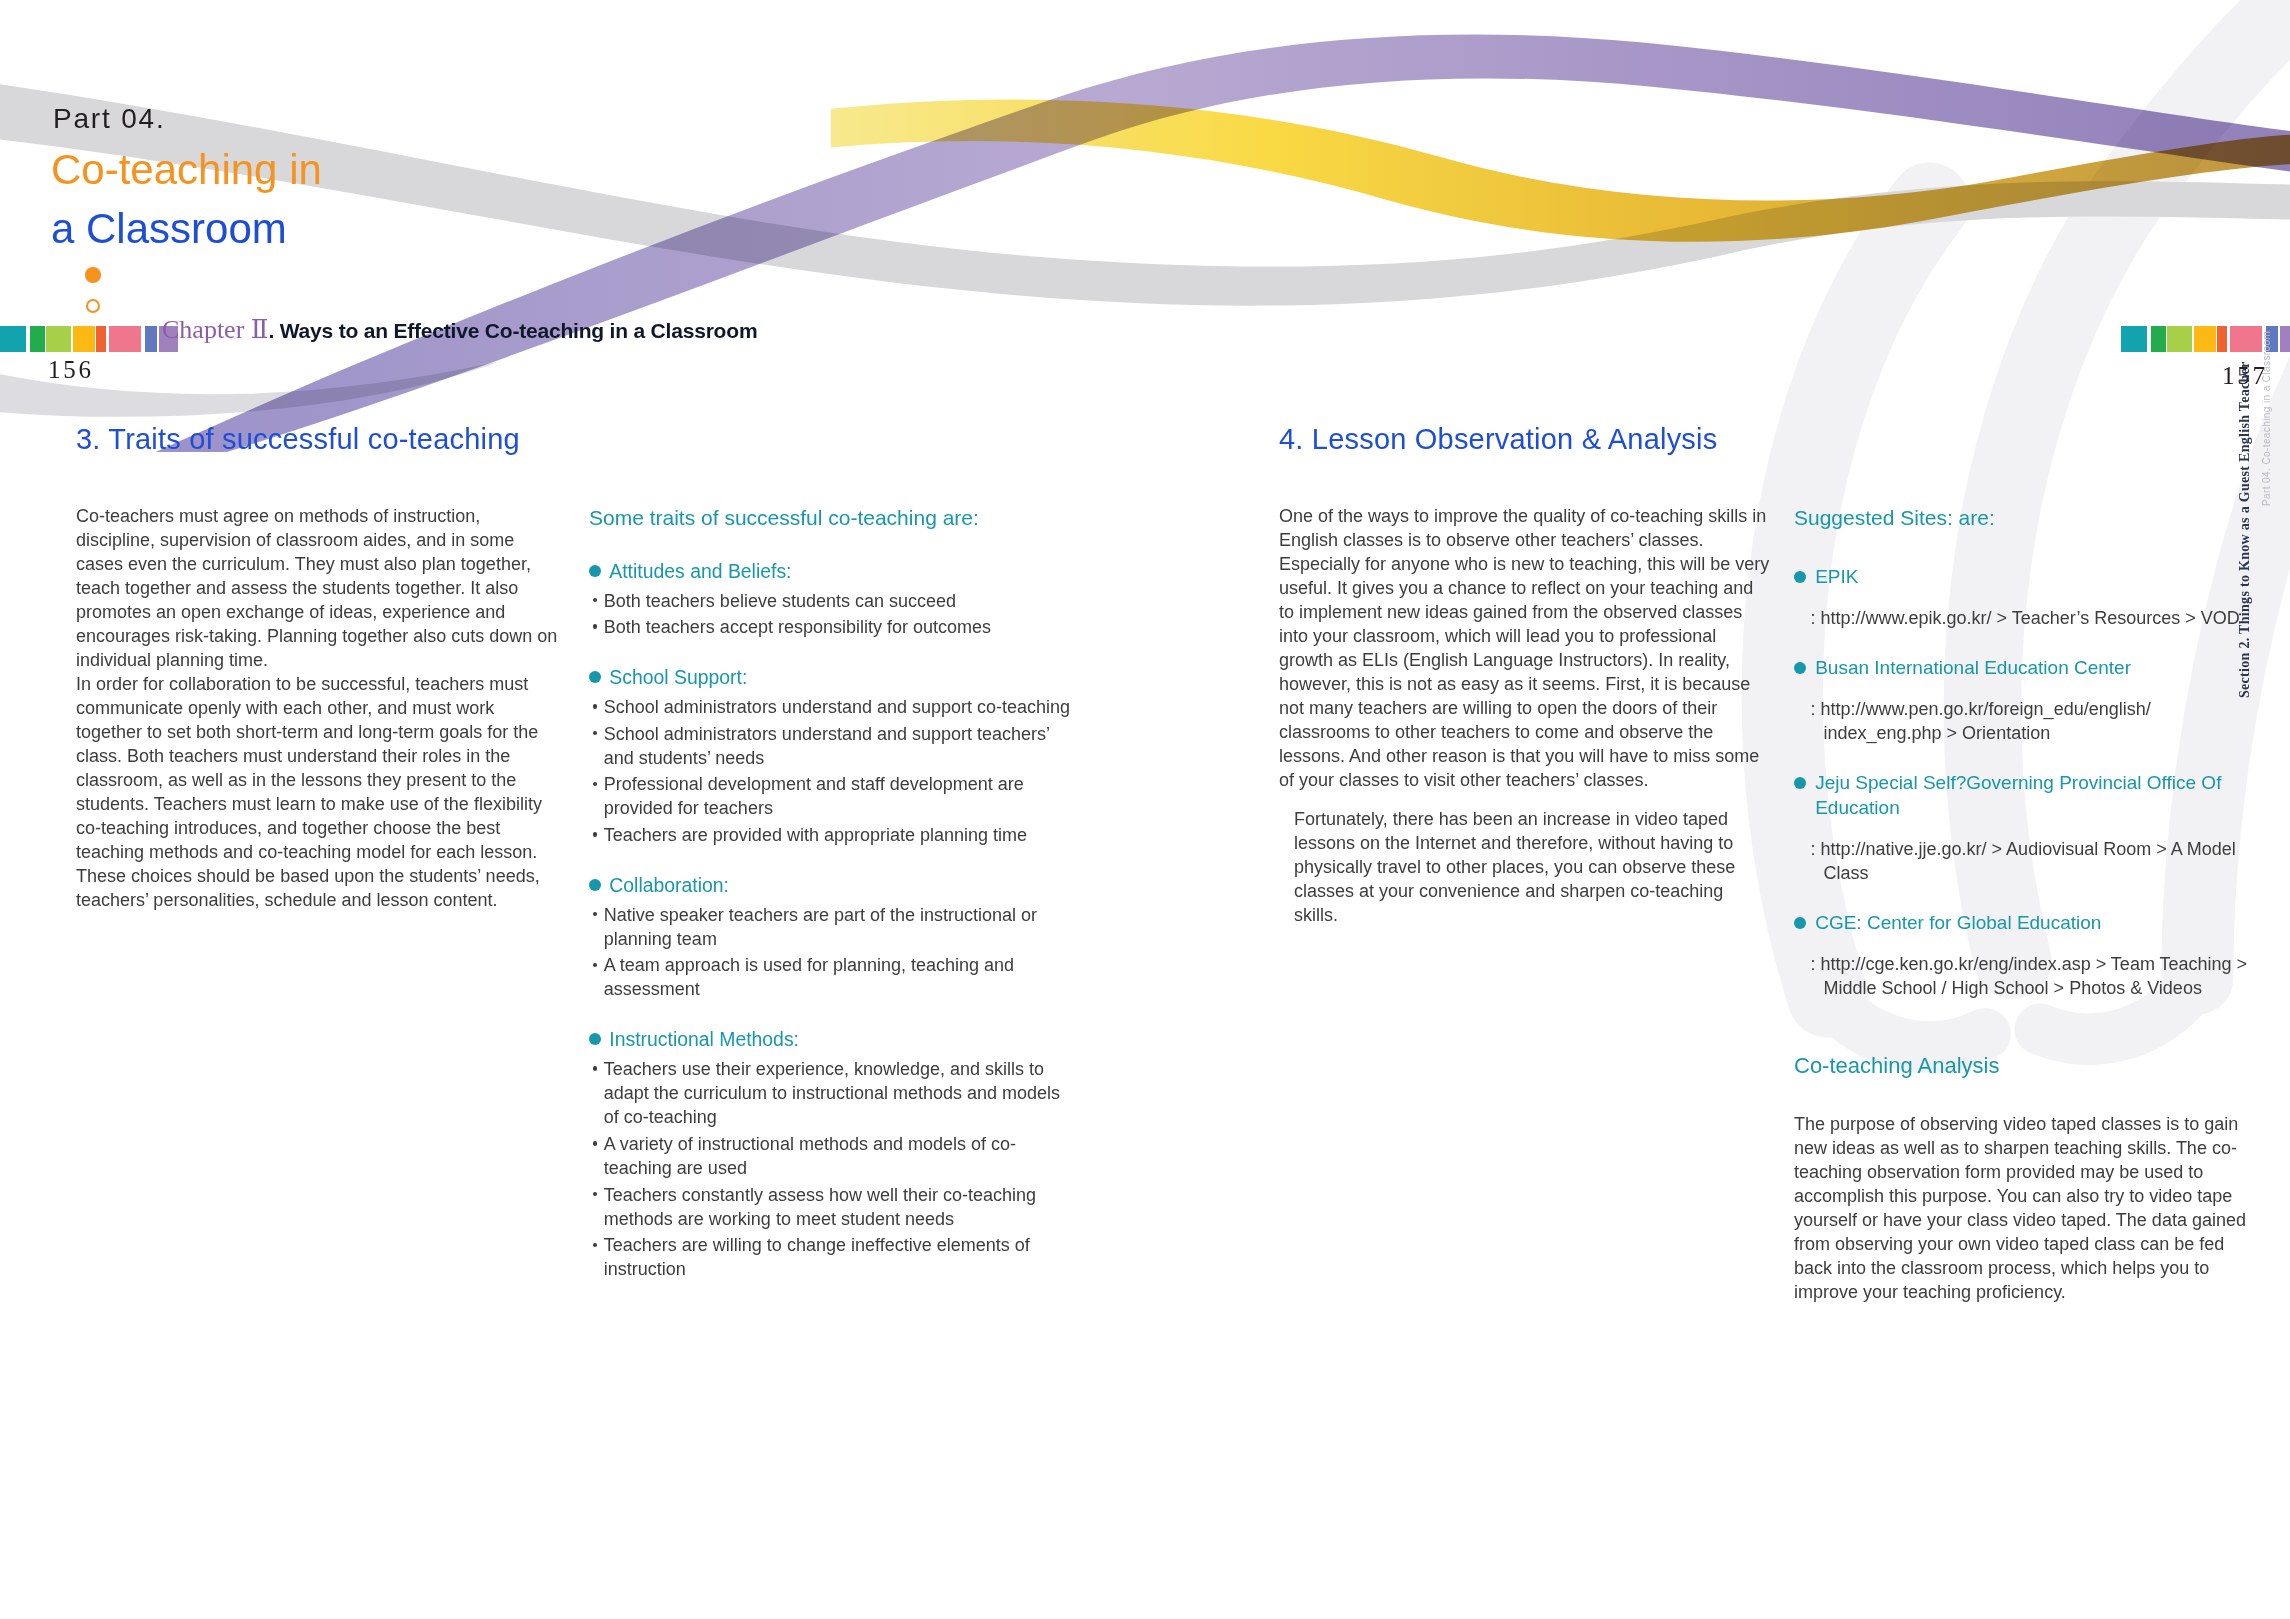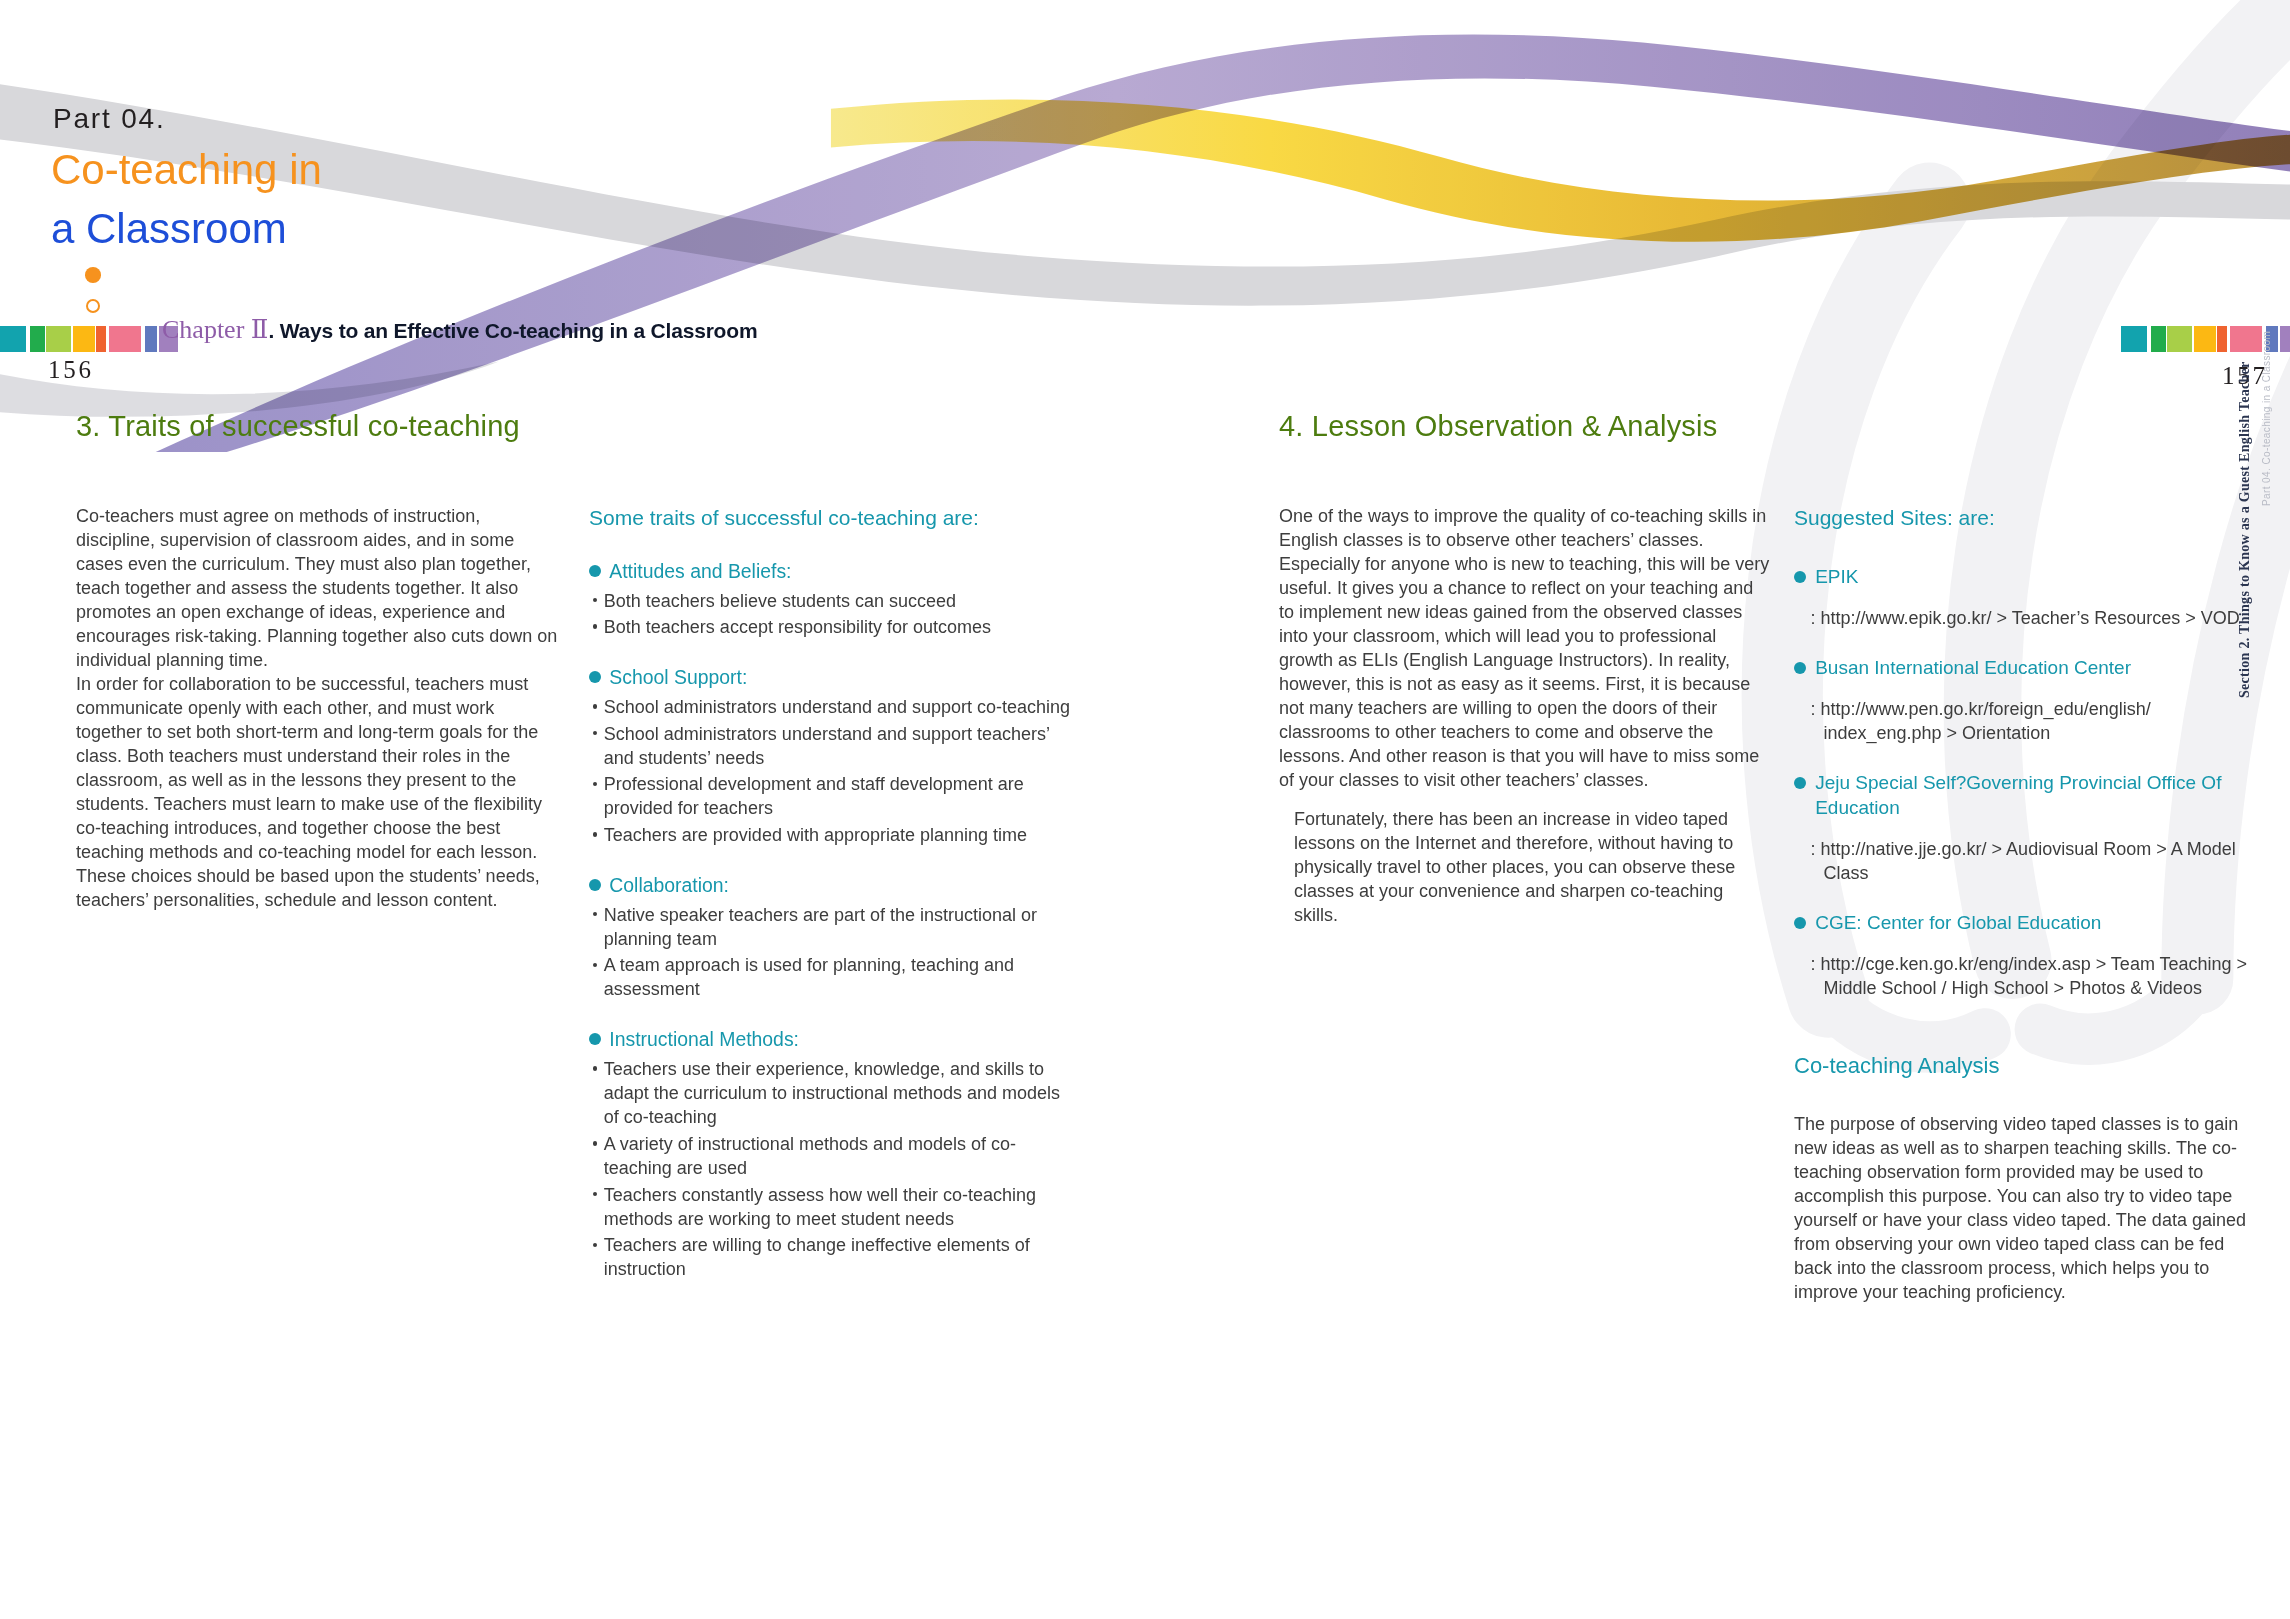--- a/index.html
+++ b/index.html
@@ -40,21 +40,21 @@
   .pn-right { left:2222px; top:362px; }
 
   
   .vline1 { position:absolute; left:2237px; top:698px; transform:rotate(-90deg); transform-origin:0 0;
             white-space:nowrap; font-family:"Liberation Serif","DejaVu Serif",serif; font-size:14px; font-weight:bold;
             color:#2b3550; letter-spacing:0.3px; }
   .vline2 { position:absolute; left:2261px; top:506px; transform:rotate(-90deg); transform-origin:0 0;
             white-space:nowrap; font-size:10px; color:#b9bcc6; letter-spacing:0.4px; }
 
   
-  .page-h { position:absolute; top:410px; font-size:29px; color:#4d7c0f; font-weight:500; letter-spacing:0.2px; }
+  .page-h { position:absolute; top:423px; font-size:29px; color:#1d4ed8; font-weight:500; letter-spacing:0.2px; }
   .lp-h { left:76px; } .rp-h { left:1279px; }
 
   
   .col { position:absolute; top:504px; font-size:18px; line-height:24px; color:#3d3d3d; }
   .lp-c1 { left:76px;   width:484px; }
   .lp-c2 { left:589px;  width:484px; }
   .rp-c1 { left:1279px; width:493px; }
   .rp-c2 { left:1794px; width:466px; }
   .para + .para { margin-top:24px; }
 

